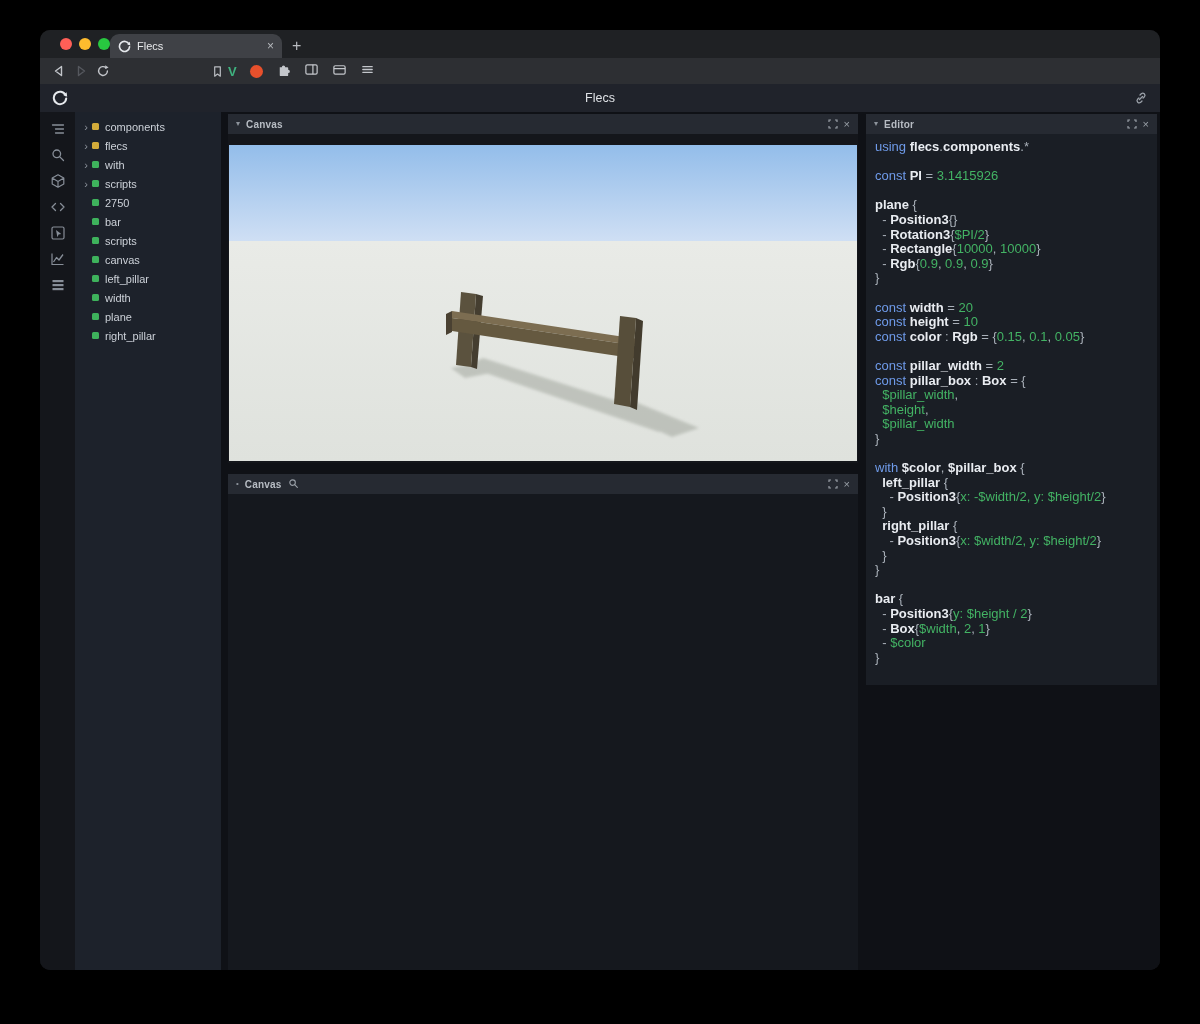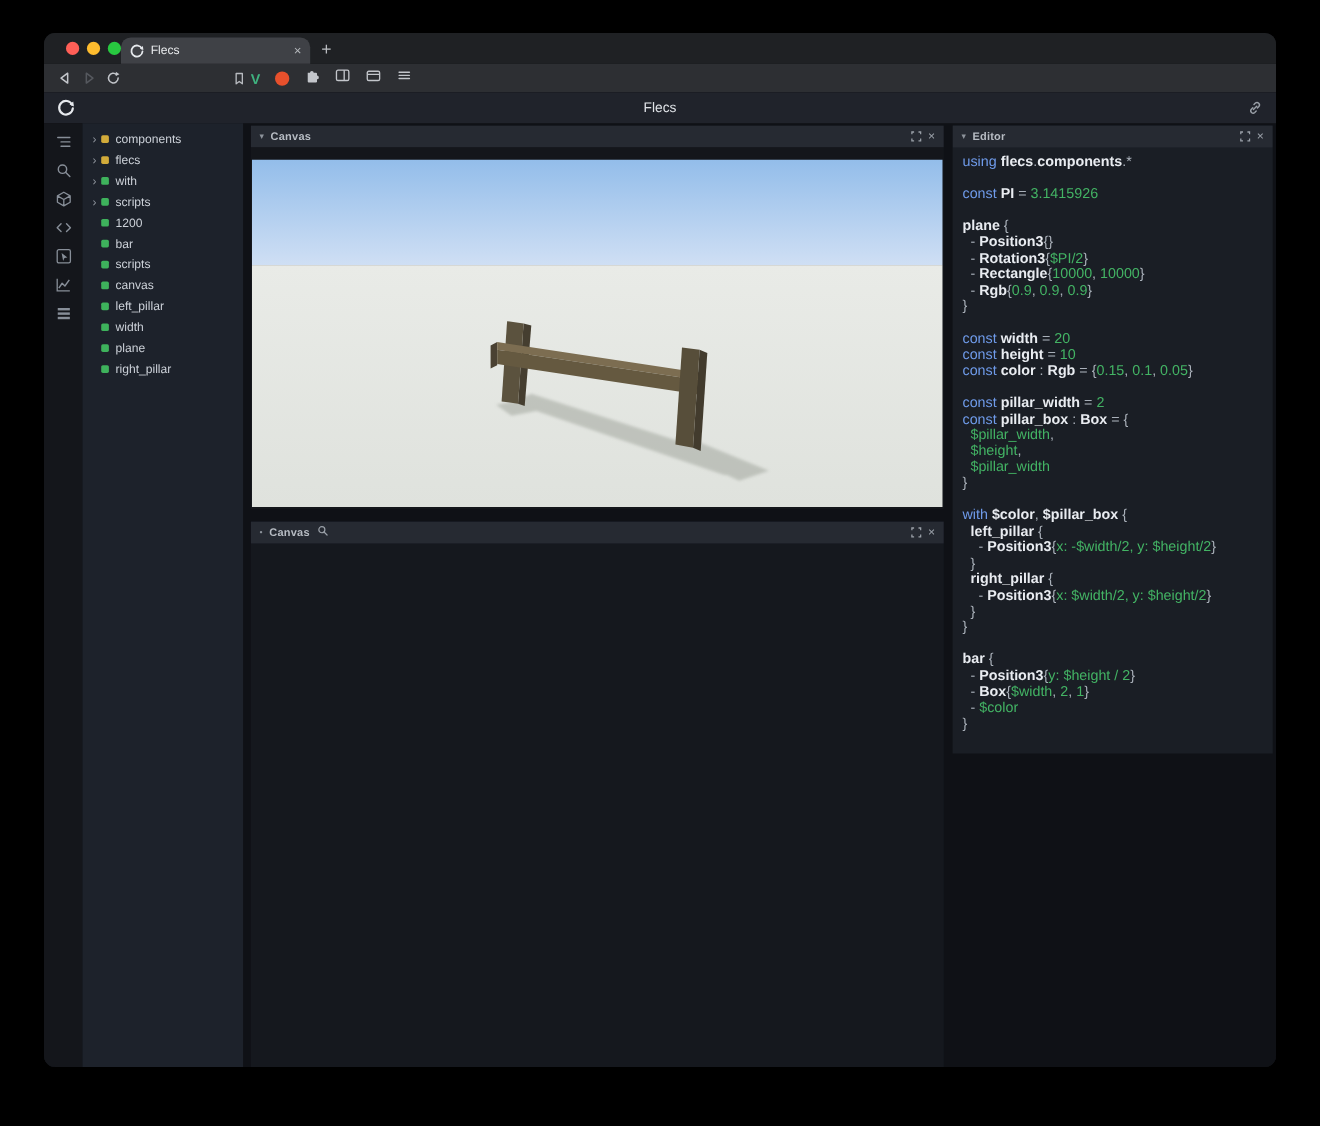--- a/index.html
+++ b/index.html
@@ -206,21 +206,21 @@
             <span class="lbl">with</span>
           </div>
           <div class="tree-row">
             <span class="chev">›</span>
             <span class="sq" style="background: rgb(62, 178, 92);"></span>
             <span class="lbl">scripts</span>
           </div>
           <div class="tree-row">
             <span class="chev"></span>
             <span class="sq" style="background: rgb(62, 178, 92);"></span>
-            <span class="lbl">1200</span>
+            <span class="lbl">2750</span>
           </div>
           <div class="tree-row">
             <span class="chev"></span>
             <span class="sq" style="background: rgb(62, 178, 92);"></span>
             <span class="lbl">bar</span>
           </div>
           <div class="tree-row">
             <span class="chev"></span>
             <span class="sq" style="background: rgb(62, 178, 92);"></span>
             <span class="lbl">scripts</span>

